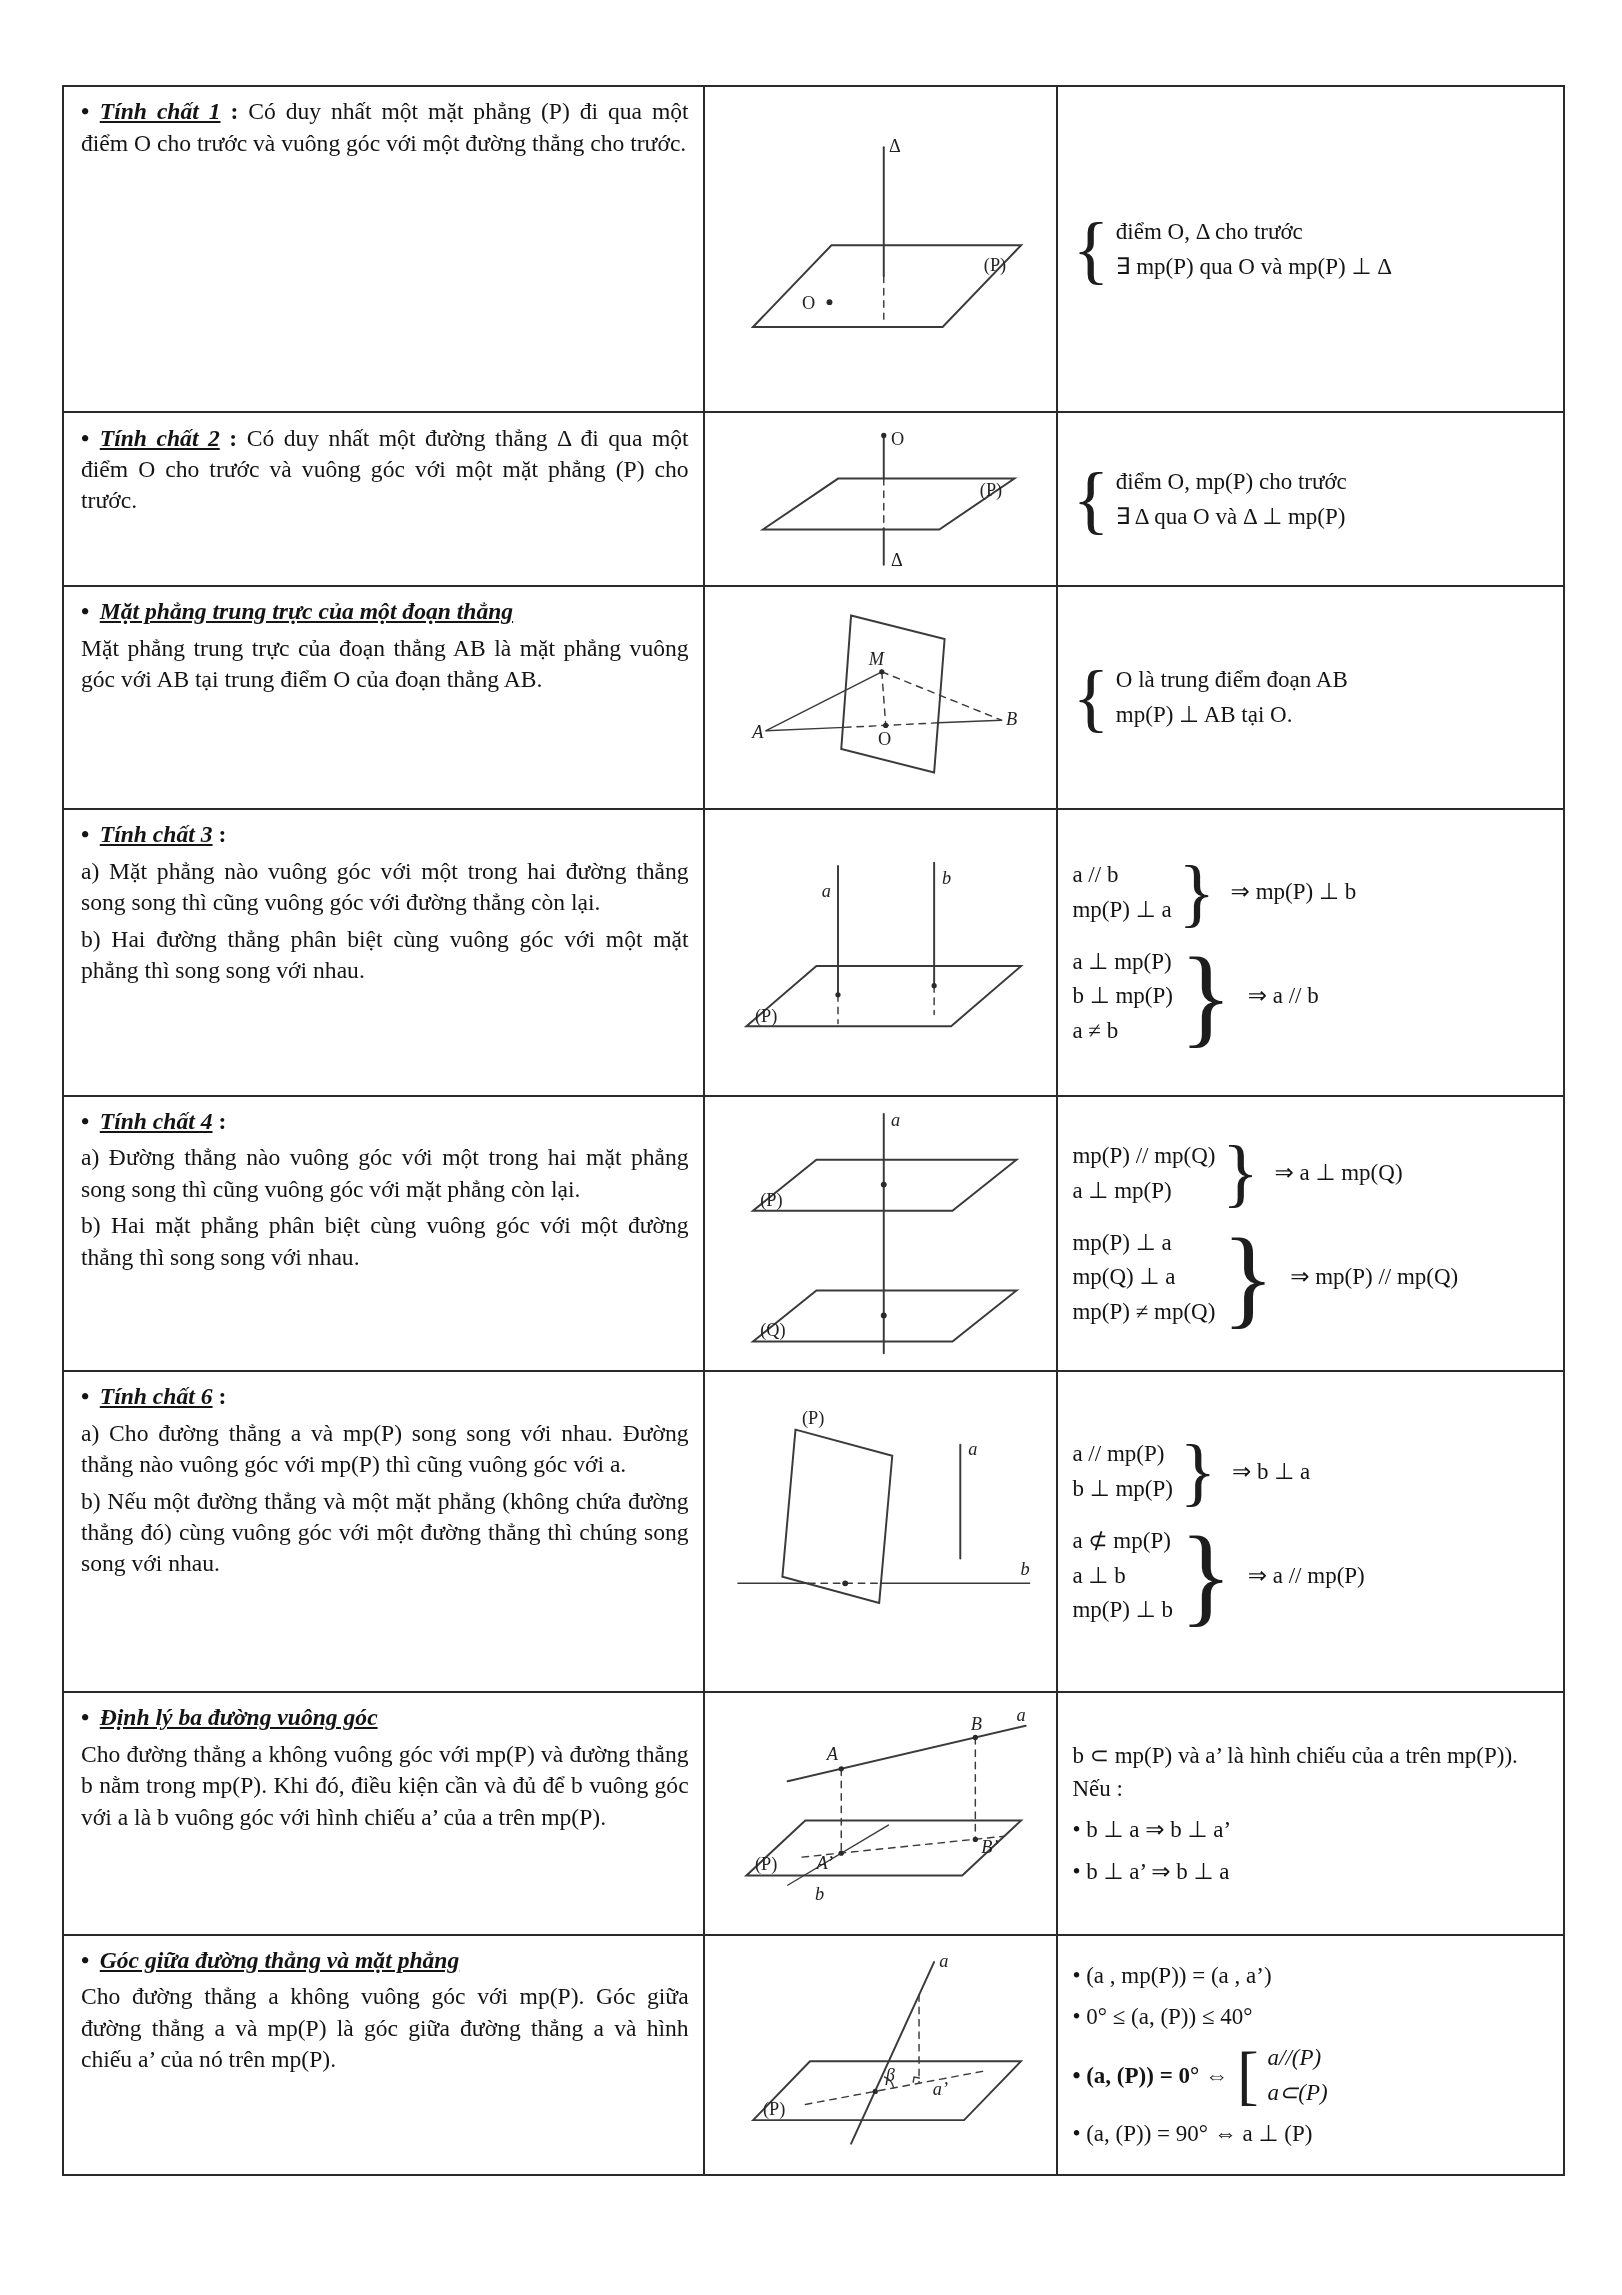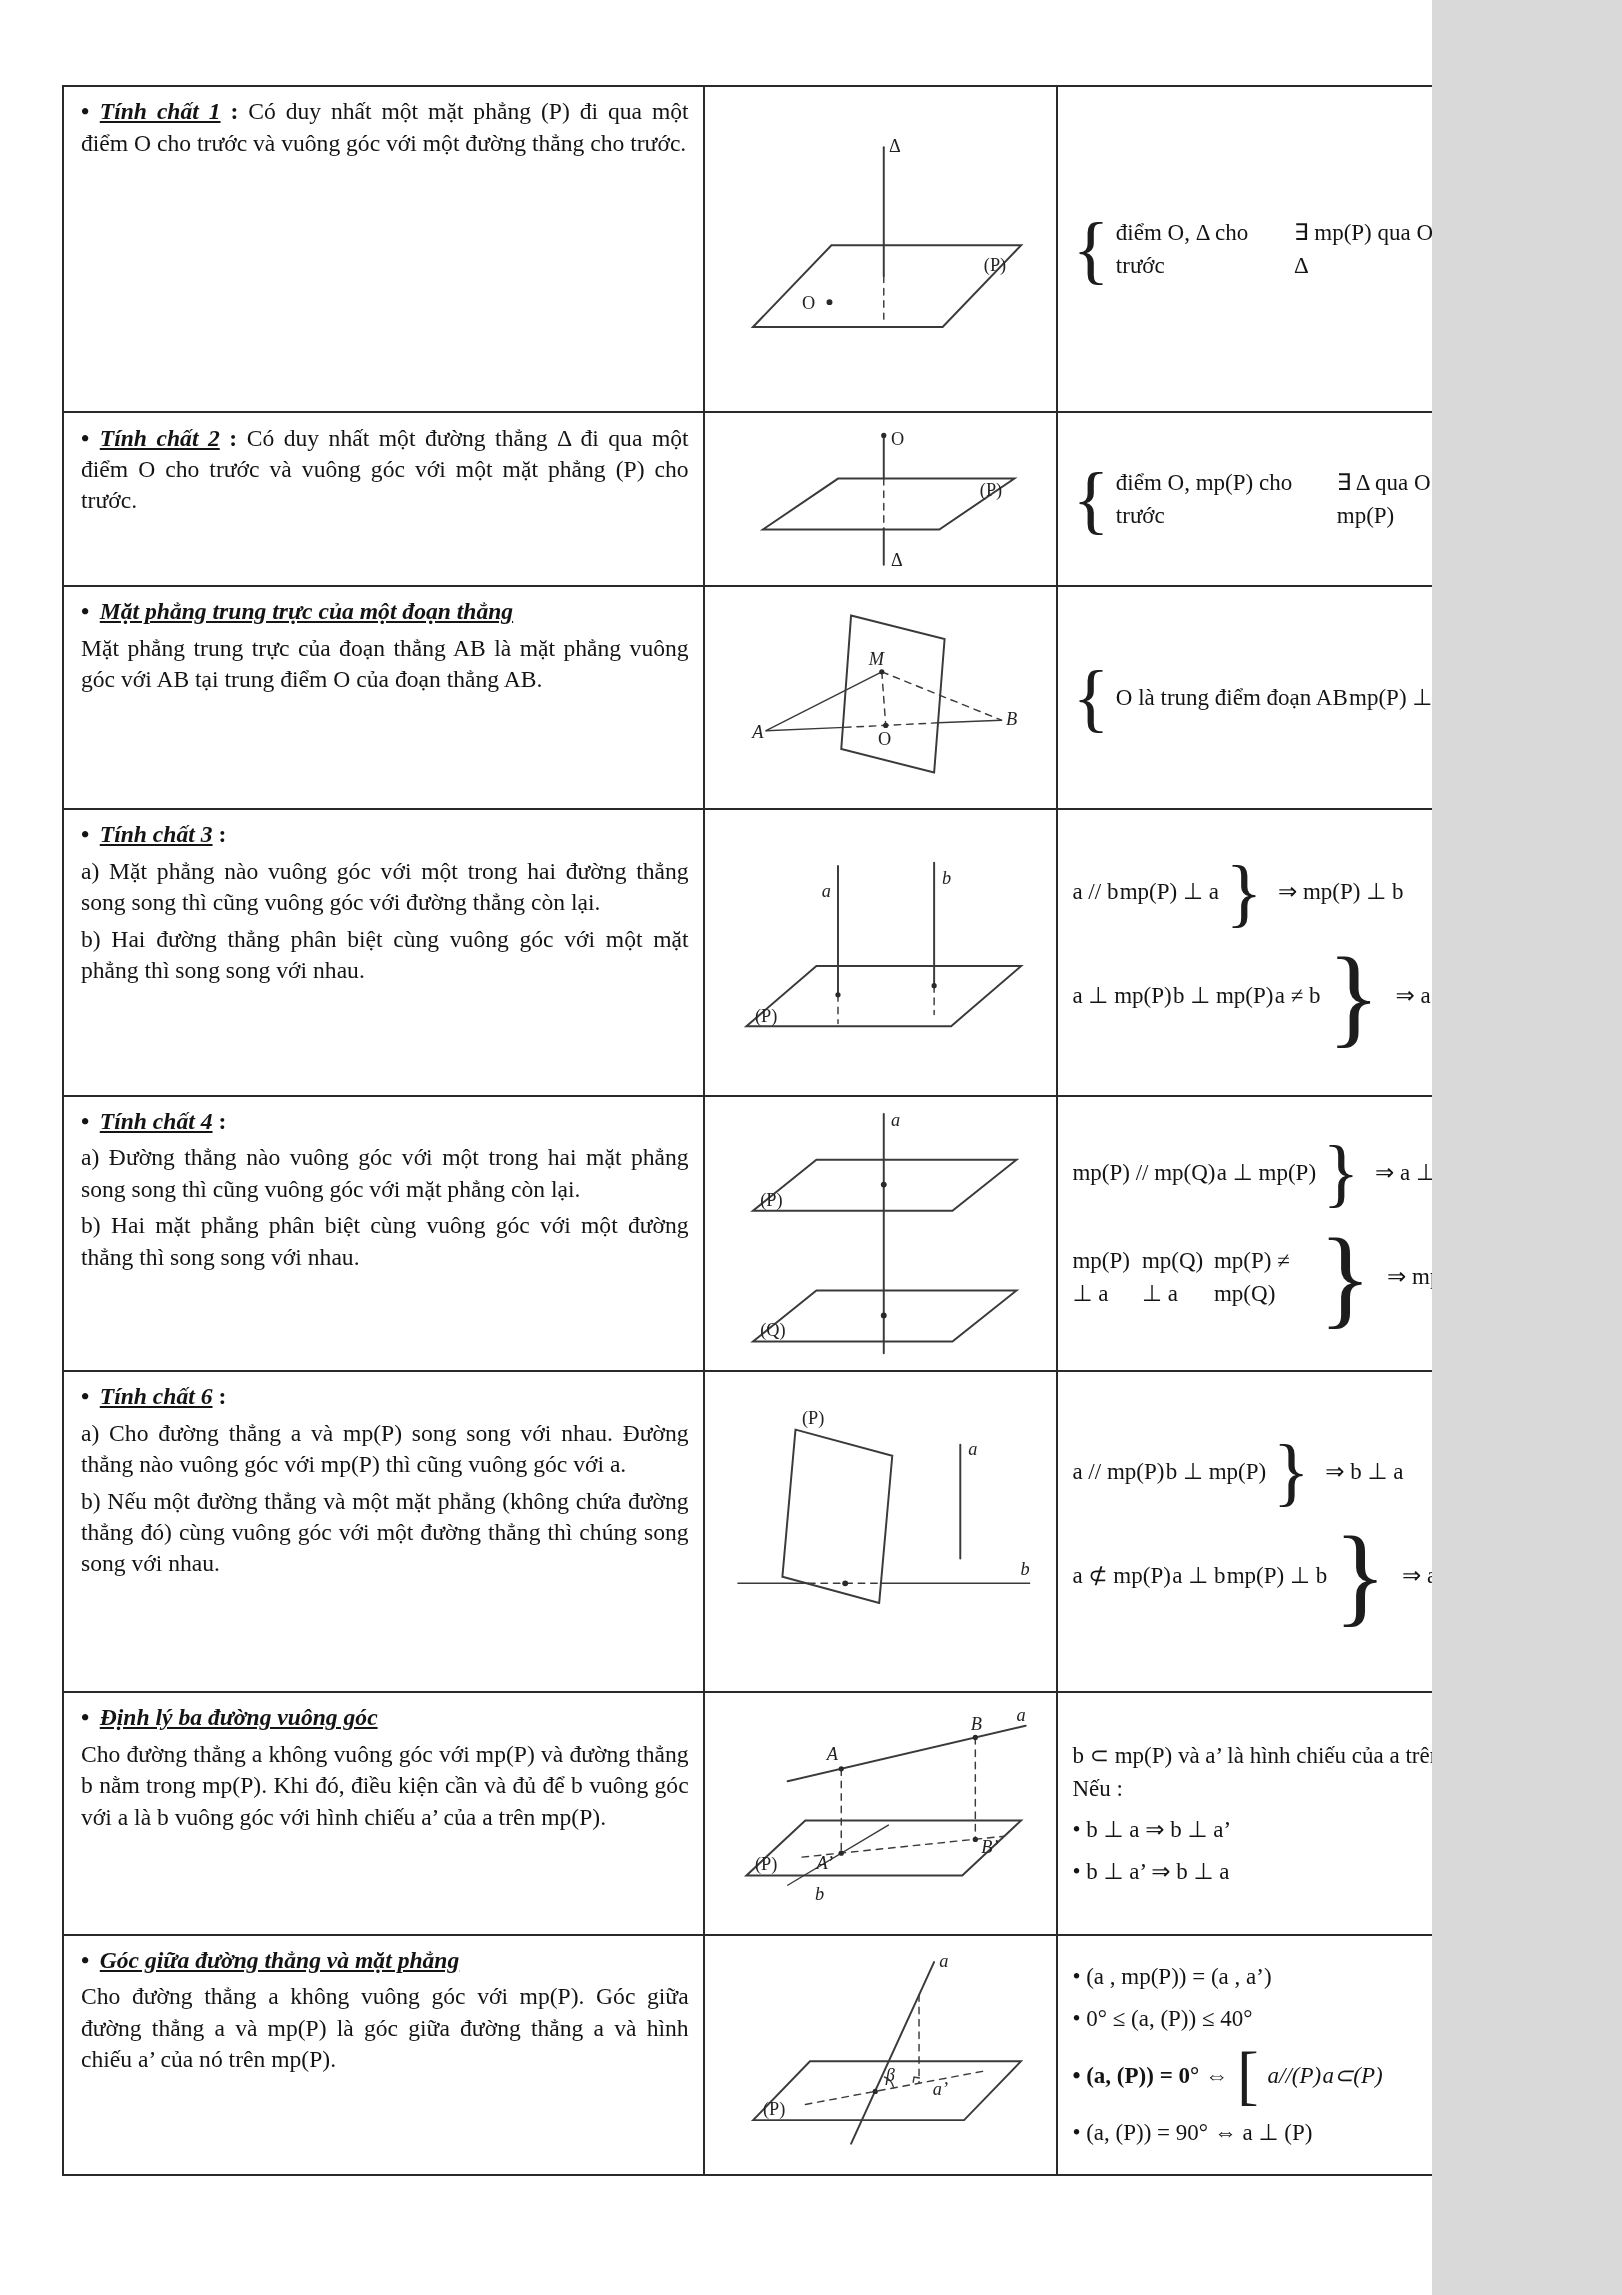--- a/index.html
+++ b/index.html
@@ -1,18 +1,18 @@
 <!DOCTYPE html>
 <html style="font-size:10.5px"><head>
 <meta charset="utf-8">
 <style>
   html,body{margin:0;padding:0;background:#d9d9d9;}
   .page{
     position:relative;
-    width:1432px;height:2295px;
+    width:1622px;height:2295px;
     background:#ffffff;
     font-family:"Liberation Serif", serif;
     color:#141414;
     overflow:hidden;
   }
   table.sheet{
     position:absolute;left:62px;top:85px;width:1502px;
     border-collapse:collapse;table-layout:fixed;
   }
   col.c1{width:641px} col.c2{width:353px} col.c3{width:507px}
@@ -29,21 +29,21 @@
   tr.r6>td{height:305px}
   tr.r7>td{height:226px}
   tr.r8>td{height:224px}
 
   p.para{margin:0 0 5.2px 0;}
   .bullet{font-weight:bold;margin-right:10.5px;}
   .title{font-weight:bold;font-style:italic;text-decoration:underline;}
   .sep{font-weight:bold;}
 
   .fgroup{display:flex;align-items:center;gap:6.5px;margin:10.5px 0;}
-  .stack{display:flex;flex-direction:row;gap:1.3px;}
+  .stack{display:flex;flex-direction:column;gap:1.3px;}
   .stack.center .fl{text-align:left;}
   .stack.left .fl{text-align:left;}
   .brace{line-height:1;font-weight:400;color:#1d1d1d;user-select:none;}
   .b2{font-size:77px;}
   .b3{font-size:110px;}
   .bcase{font-size:65px;}
   .result{margin-left:9px;white-space:nowrap;}
   .fitem{margin:7.9px 0;}
   .bold{font-weight:bold;}
   .it{font-style:italic;}

